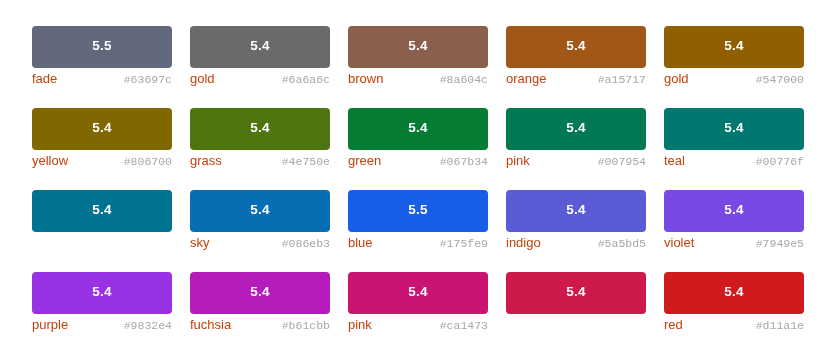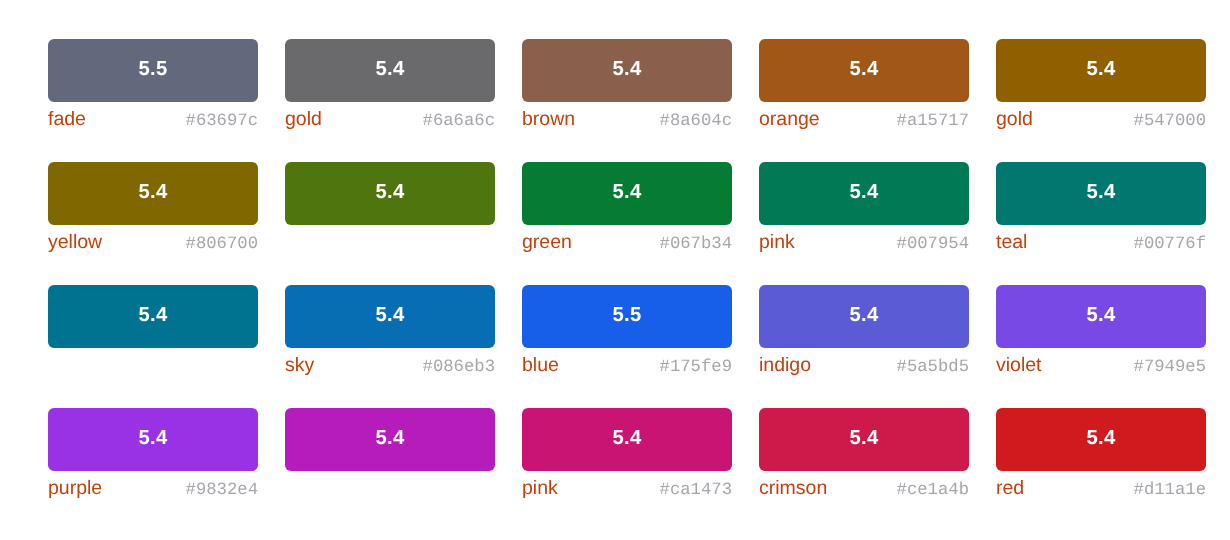--- a/index.html
+++ b/index.html
@@ -133,20 +133,24 @@
       </div>
       <div class="swatch-caption">
         <span class="swatch-name">yellow</span>
         <span class="swatch-hex">#806700</span>
       </div>
     </div>
     <div class="swatch-cell">
       <div class="swatch-chip" style="background-color: rgb(78, 117, 14);">
         <span class="swatch-value" style="color: rgb(255, 255, 255);">5.4</span>
       </div>
+      <div class="swatch-caption">
+        <span class="swatch-name">grass</span>
+        <span class="swatch-hex">#4e750e</span>
+      </div>
     </div>
     <div class="swatch-cell">
       <div class="swatch-chip" style="background-color: rgb(6, 123, 52);">
         <span class="swatch-value" style="color: rgb(255, 255, 255);">5.4</span>
       </div>
       <div class="swatch-caption">
         <span class="swatch-name">green</span>
         <span class="swatch-hex">#067b34</span>
       </div>
     </div>
@@ -215,38 +219,38 @@
       </div>
       <div class="swatch-caption">
         <span class="swatch-name">purple</span>
         <span class="swatch-hex">#9832e4</span>
       </div>
     </div>
     <div class="swatch-cell">
       <div class="swatch-chip" style="background-color: rgb(182, 28, 187);">
         <span class="swatch-value" style="color: rgb(255, 255, 255);">5.4</span>
       </div>
+      <div class="swatch-caption">
+        <span class="swatch-name">fuchsia</span>
+        <span class="swatch-hex">#b61cbb</span>
+      </div>
     </div>
     <div class="swatch-cell">
       <div class="swatch-chip" style="background-color: rgb(202, 20, 115);">
         <span class="swatch-value" style="color: rgb(255, 255, 255);">5.4</span>
       </div>
       <div class="swatch-caption">
         <span class="swatch-name">pink</span>
         <span class="swatch-hex">#ca1473</span>
       </div>
     </div>
     <div class="swatch-cell">
       <div class="swatch-chip" style="background-color: rgb(206, 26, 75);">
         <span class="swatch-value" style="color: rgb(255, 255, 255);">5.4</span>
       </div>
-      <div class="swatch-caption">
-        <span class="swatch-name">crimson</span>
-        <span class="swatch-hex">#ce1a4b</span>
-      </div>
     </div>
     <div class="swatch-cell">
       <div class="swatch-chip" style="background-color: rgb(209, 26, 30);">
         <span class="swatch-value" style="color: rgb(255, 255, 255);">5.4</span>
       </div>
       <div class="swatch-caption">
         <span class="swatch-name">red</span>
         <span class="swatch-hex">#d11a1e</span>
       </div>
     </div>

